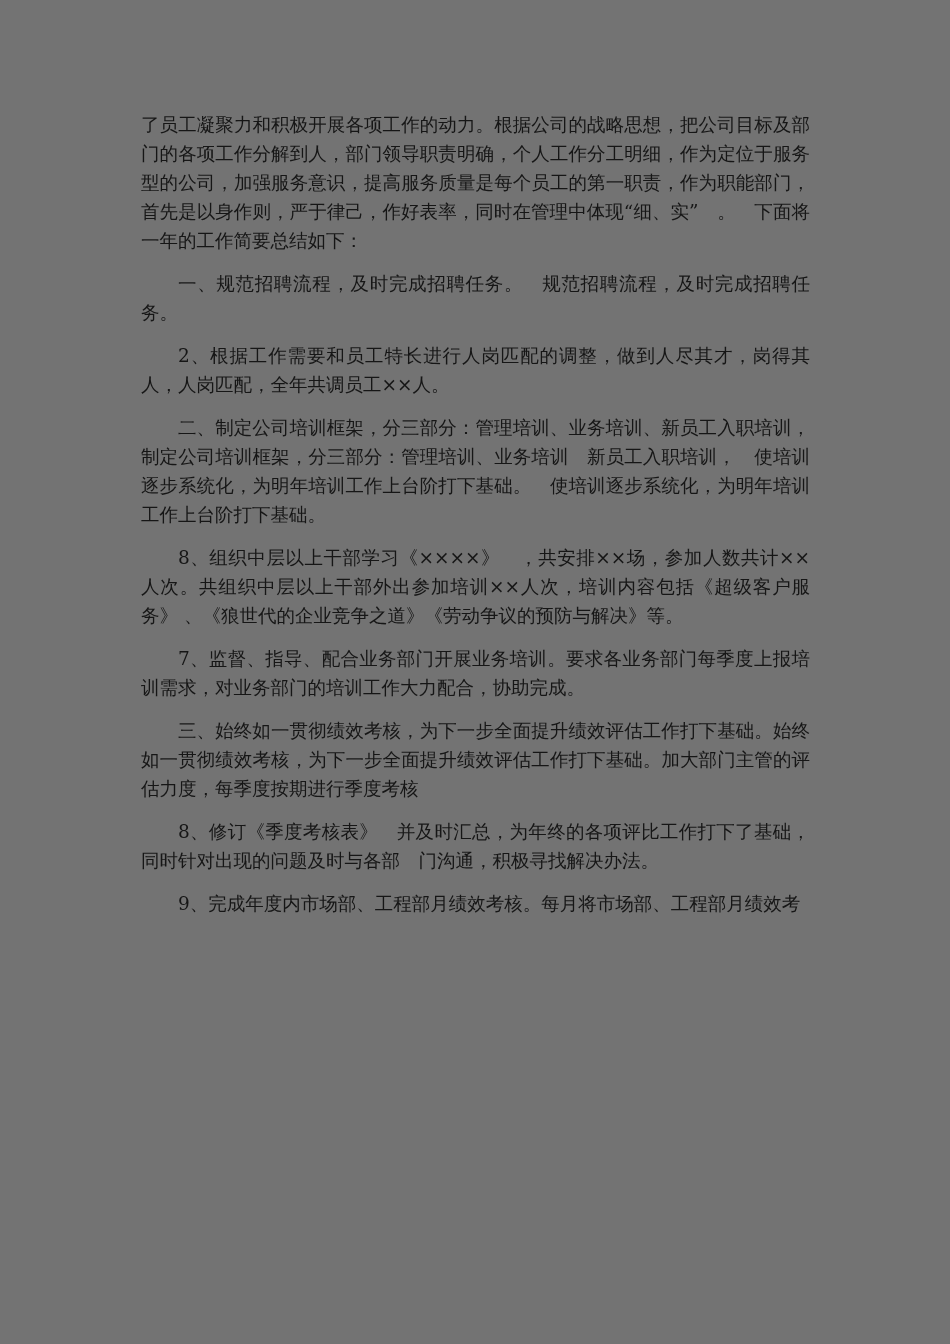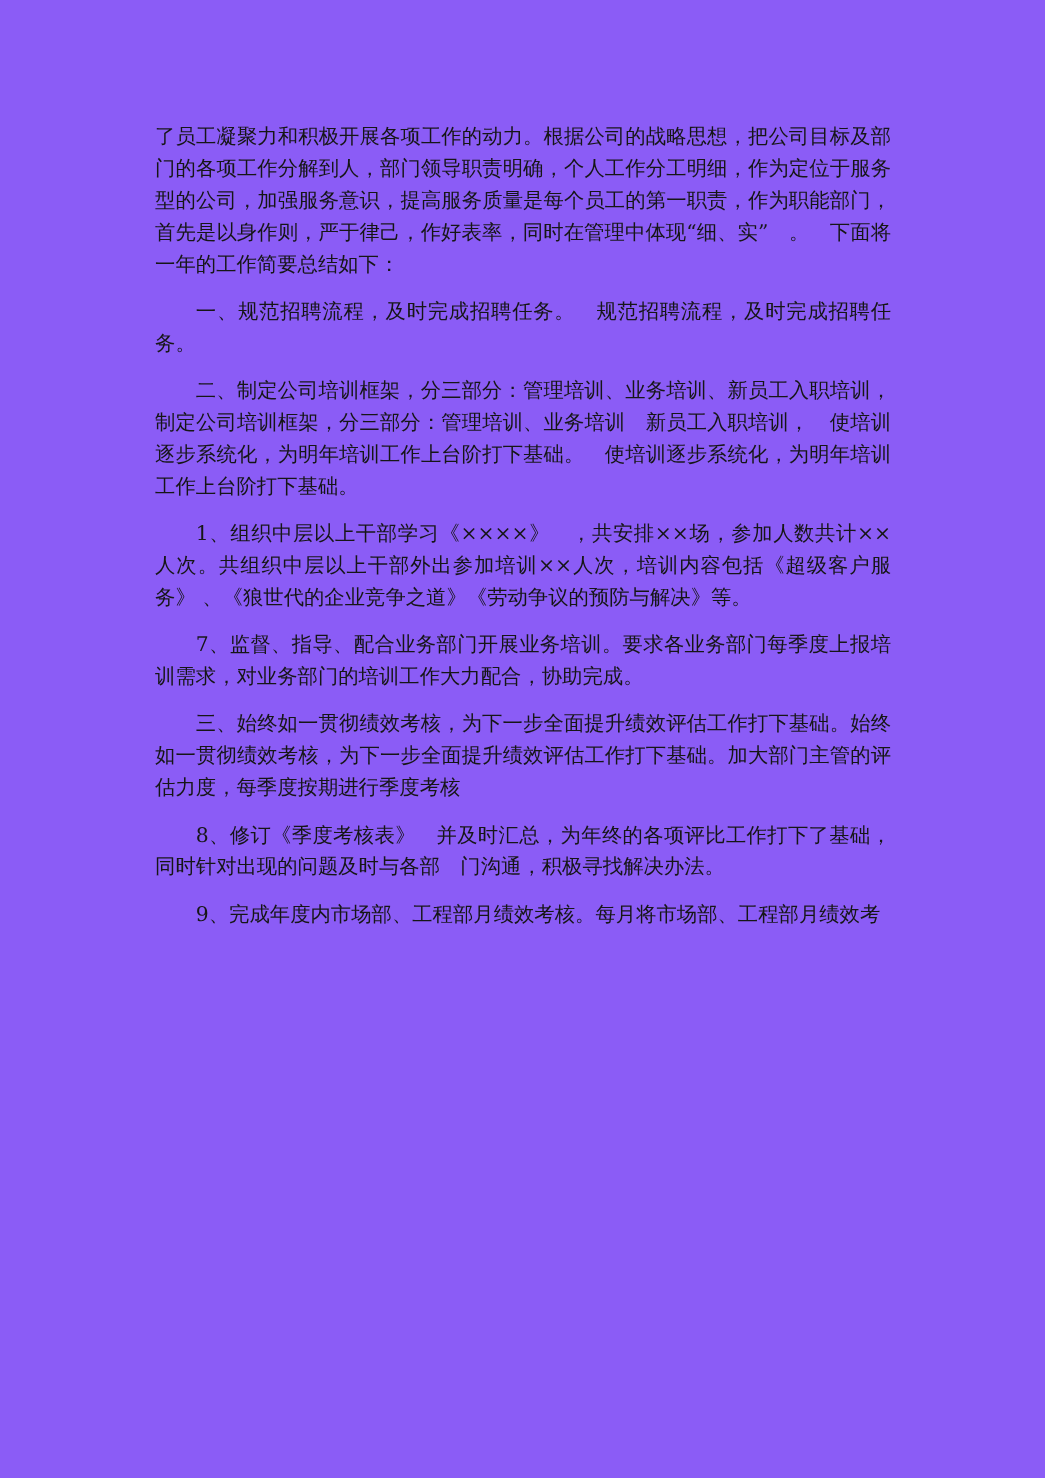--- a/index.html
+++ b/index.html
@@ -5,21 +5,21 @@
   html, body {
     margin: 0;
     padding: 0;
     background: #ffffff;
   }
   .page {
     position: relative;
     width: 950px;
     height: 1344px;
     box-sizing: border-box;
-    background: #8b5cf6;
+    background: #737373;
     padding: 110px 140px 0 141px;
     overflow: hidden;
   }
   .doc-body {
     font-family: "DejaVu Serif", "Liberation Serif", serif;
     font-size: 18.5px;
     line-height: 29px;
     color: #161616;
     text-align: justify;
   }
@@ -31,20 +31,21 @@
     text-indent: 2em;
   }
 </style>
 </head>
 <body>
 
 <div class="page">
   <div class="doc-body">
     <p class="para">了员工凝聚力和积极开展各项工作的动力。根据公司的战略思想，把公司目标及部门的各项工作分解到人，部门领导职责明确，个人工作分工明细，作为定位于服务型的公司，加强服务意识，提高服务质量是每个员工的第一职责，作为职能部门，首先是以身作则，严于律己，作好表率，同时在管理中体现“细、实”　。　下面将一年的工作简要总结如下：</p>
     <p class="para indent">一、规范招聘流程，及时完成招聘任务。　规范招聘流程，及时完成招聘任务。</p>
+    <p class="para indent">2、根据工作需要和员工特长进行人岗匹配的调整，做到人尽其才，岗得其人，人岗匹配，全年共调员工××人。</p>
     <p class="para indent">二、制定公司培训框架，分三部分：管理培训、业务培训、新员工入职培训，制定公司培训框架，分三部分：管理培训、业务培训　新员工入职培训，　使培训逐步系统化，为明年培训工作上台阶打下基础。　使培训逐步系统化，为明年培训工作上台阶打下基础。</p>
-    <p class="para indent">1、组织中层以上干部学习《××××》　，共安排××场，参加人数共计××人次。共组织中层以上干部外出参加培训××人次，培训内容包括《超级客户服务》 、《狼世代的企业竞争之道》《劳动争议的预防与解决》等。</p>
+    <p class="para indent">8、组织中层以上干部学习《××××》　，共安排××场，参加人数共计××人次。共组织中层以上干部外出参加培训××人次，培训内容包括《超级客户服务》 、《狼世代的企业竞争之道》《劳动争议的预防与解决》等。</p>
     <p class="para indent">7、监督、指导、配合业务部门开展业务培训。要求各业务部门每季度上报培训需求，对业务部门的培训工作大力配合，协助完成。</p>
     <p class="para indent">三、始终如一贯彻绩效考核，为下一步全面提升绩效评估工作打下基础。始终如一贯彻绩效考核，为下一步全面提升绩效评估工作打下基础。加大部门主管的评估力度，每季度按期进行季度考核</p>
     <p class="para indent">8、修订《季度考核表》　并及时汇总，为年终的各项评比工作打下了基础，同时针对出现的问题及时与各部　门沟通，积极寻找解决办法。</p>
     <p class="para indent">9、完成年度内市场部、工程部月绩效考核。每月将市场部、工程部月绩效考</p>
   </div>
 </div>
 
 </body></html>

